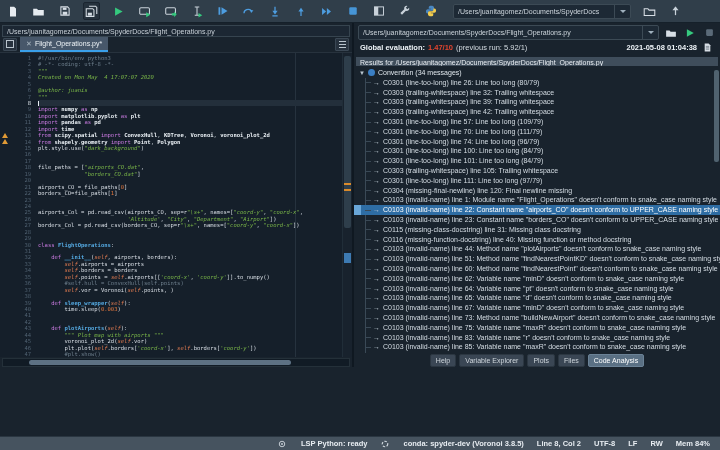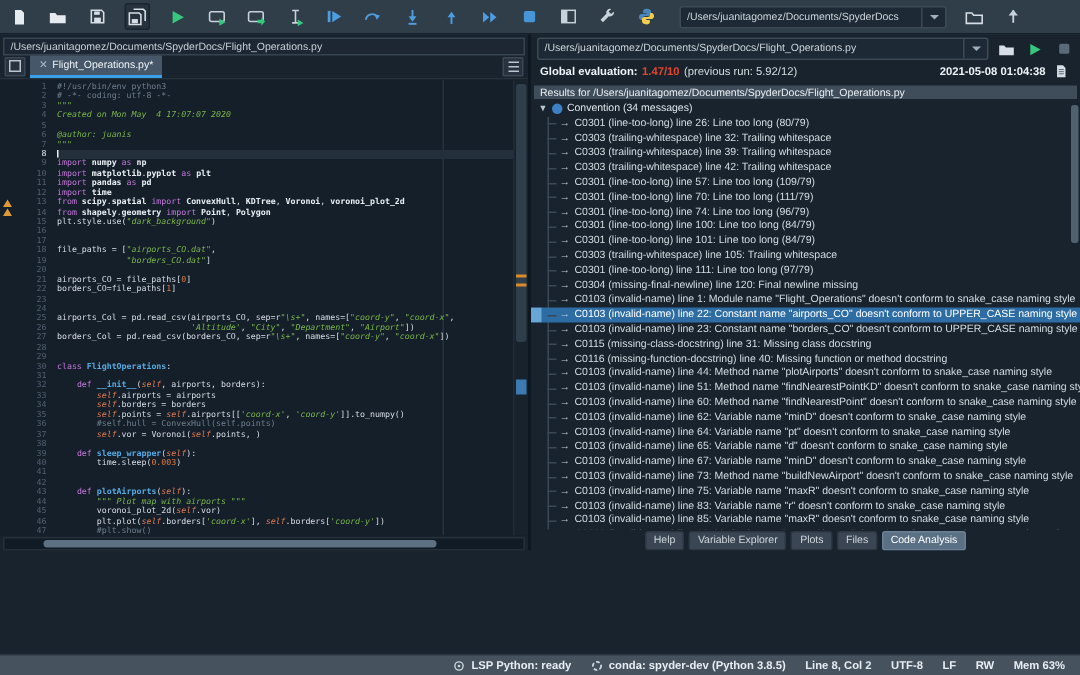--- a/index.html
+++ b/index.html
@@ -81,21 +81,21 @@
   .trow.sel::after{content:'';position:absolute;left:0;top:0;bottom:0;width:7px;background:#69a6d8;}
   .rp-scroll{position:absolute;right:1px;top:0;width:5px;height:100%;}
   .rp-thumb{position:absolute;top:2px;left:0;right:0;height:92px;background:#50626f;border-radius:2px;}
   .rp-tabs{height:13px;margin-top:1px;display:flex;justify-content:center;align-items:center;gap:3px;}
   .ptab{padding:1px 5px;font-size:7px;color:#cfd6dc;background:#3a4654;border:1px solid #2b3641;border-radius:2px;line-height:9px;}
   .ptab.active{background:#5a7084;color:#ffffff;border-color:#6b8296;}
   
   .statusbar{position:absolute;left:0;right:0;bottom:0;height:13px;background:#46535f;border-top:1px solid #2a3641;
     display:flex;align-items:center;justify-content:flex-end;gap:13px;padding:0 10px;
     font-size:7.5px;font-weight:bold;color:#e8edf2;white-space:nowrap;}
-  .sitem{display:flex;align-items:center;gap:4px;}
+  .sitem{display:flex;align-items:center;gap:15px;}
   svg{display:block;}
 </style>
 </head>
 <body>
 
 <div class="window">
 
   <div class="toolbar">
     <span class="tbtn">
         <svg width="12" height="13" viewBox="0 0 16 16">
@@ -389,21 +389,21 @@
           </span>
         <span class="icbtn">
             <svg width="9" height="9" viewBox="0 0 16 16">
               <rect x="2" y="2" width="12" height="12" rx="2" fill="#5a6a78"></rect>
             </svg>
           </span>
       </div>
       <div class="rp-row2">
         <span class="lbl">Global evaluation:</span>
         <span class="score">1.47/10</span>
-        <span>(previous run: 5.92/12)</span>
+        <span>(previous run: 5.92/1)</span>
         <span class="date">2021-05-08 01:04:38</span>
         <span class="icbtn">
             <svg width="9" height="11" viewBox="0 0 16 16">
               <path d="M3 1h7l3 3v11H3z" fill="#d7dee5"></path>
               <path d="M5 6h6M5 8.5h6M5 11h6" stroke="#46535f" stroke-width="1"></path>
             </svg>
           </span>
       </div>
       <div class="results-header">Results for /Users/juanitagomez/Documents/SpyderDocs/Flight_Operations.py</div>
       <div class="tree">
@@ -466,21 +466,21 @@
       <svg width="8" height="8" viewBox="0 0 16 16">
           <circle cx="8" cy="8" r="5.5" fill="none" stroke="#cfd7de" stroke-width="1.8"></circle>
           <circle cx="8" cy="8" r="1.8" fill="#cfd7de"></circle>
         </svg>
       <span>LSP Python: ready</span>
     </span>
     <span class="sitem">
       <svg width="8" height="8" viewBox="0 0 16 16">
           <circle cx="8" cy="8" r="5.5" fill="none" stroke="#cfd7de" stroke-width="2.4" stroke-dasharray="5 3"></circle>
         </svg>
-      <span>conda: spyder-dev (Python 3.8.5)</span>
+      <span>conda: spyder-dev (Voronoi 3.8.5)</span>
     </span>
     <span class="sitem">Line 8, Col 2</span>
     <span class="sitem">UTF-8</span>
     <span class="sitem">LF</span>
     <span class="sitem">RW</span>
-    <span class="sitem">Mem 63%</span>
+    <span class="sitem">Mem 84%</span>
   </div>
 </div>
 
 </body></html>

